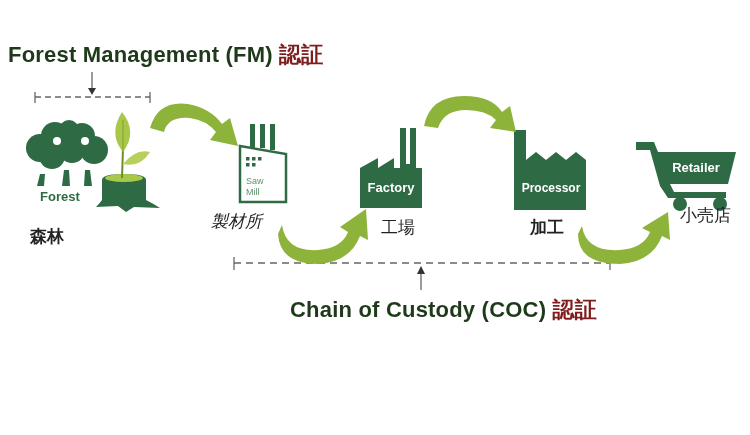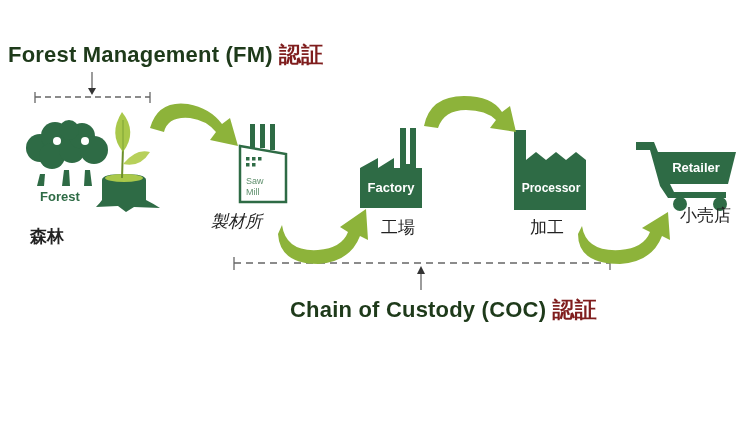--- a/index.html
+++ b/index.html
@@ -92,21 +92,21 @@
 <svg style="left:360px; top:128px;" width="70" height="80" viewBox="0 0 70 80">
   <path d="M0,40 L18,30 L18,40 L34,30 L34,40 L40,40 L40,0 L46,0 L46,36 L50,36 L50,0 L56,0 L56,40 L62,40 L62,80 L0,80 Z" fill="#2e6b45"></path>
   <text x="31" y="64" text-anchor="middle" font-size="13" class="icon-text">Factory</text>
 </svg>
 <div class="abs jp-label" style="left:381px; top:216px;">工場</div>
 
 <svg style="left:514px; top:130px;" width="80" height="80" viewBox="0 0 80 80">
   <path d="M0,0 L12,0 L12,30 L22,22 L32,30 L42,22 L52,30 L62,22 L72,30 L72,80 L0,80 Z" fill="#2e6b45"></path>
   <text x="37" y="62" text-anchor="middle" font-size="12" class="icon-text">Processor</text>
 </svg>
-<div class="abs jp-label" style="left:530px; top:216px;">加工</div>
+<div class="abs jp-label" style="left:530px; top:216px;font-weight:bold;">加工</div>
 
 <svg style="left:636px; top:138px;" width="104" height="76" viewBox="0 0 104 76">
   <path d="M0,4 L18,4 L22,14 L100,14 L92,46 L34,46 L38,54 L90,54 L90,60 L32,60 L24,48 L14,12 L0,12 Z" fill="#2e6b45"></path>
   <circle cx="44" cy="66" r="7" fill="#2e6b45"></circle>
   <circle cx="84" cy="66" r="7" fill="#2e6b45"></circle>
   <text x="60" y="34" text-anchor="middle" font-size="13" class="icon-text">Retailer</text>
 </svg>
 <div class="abs jp-label" style="left:673px; top:204px;margin-left:7px;">小売店</div>
 
 <svg style="left:0; top:0;" width="750" height="435">

